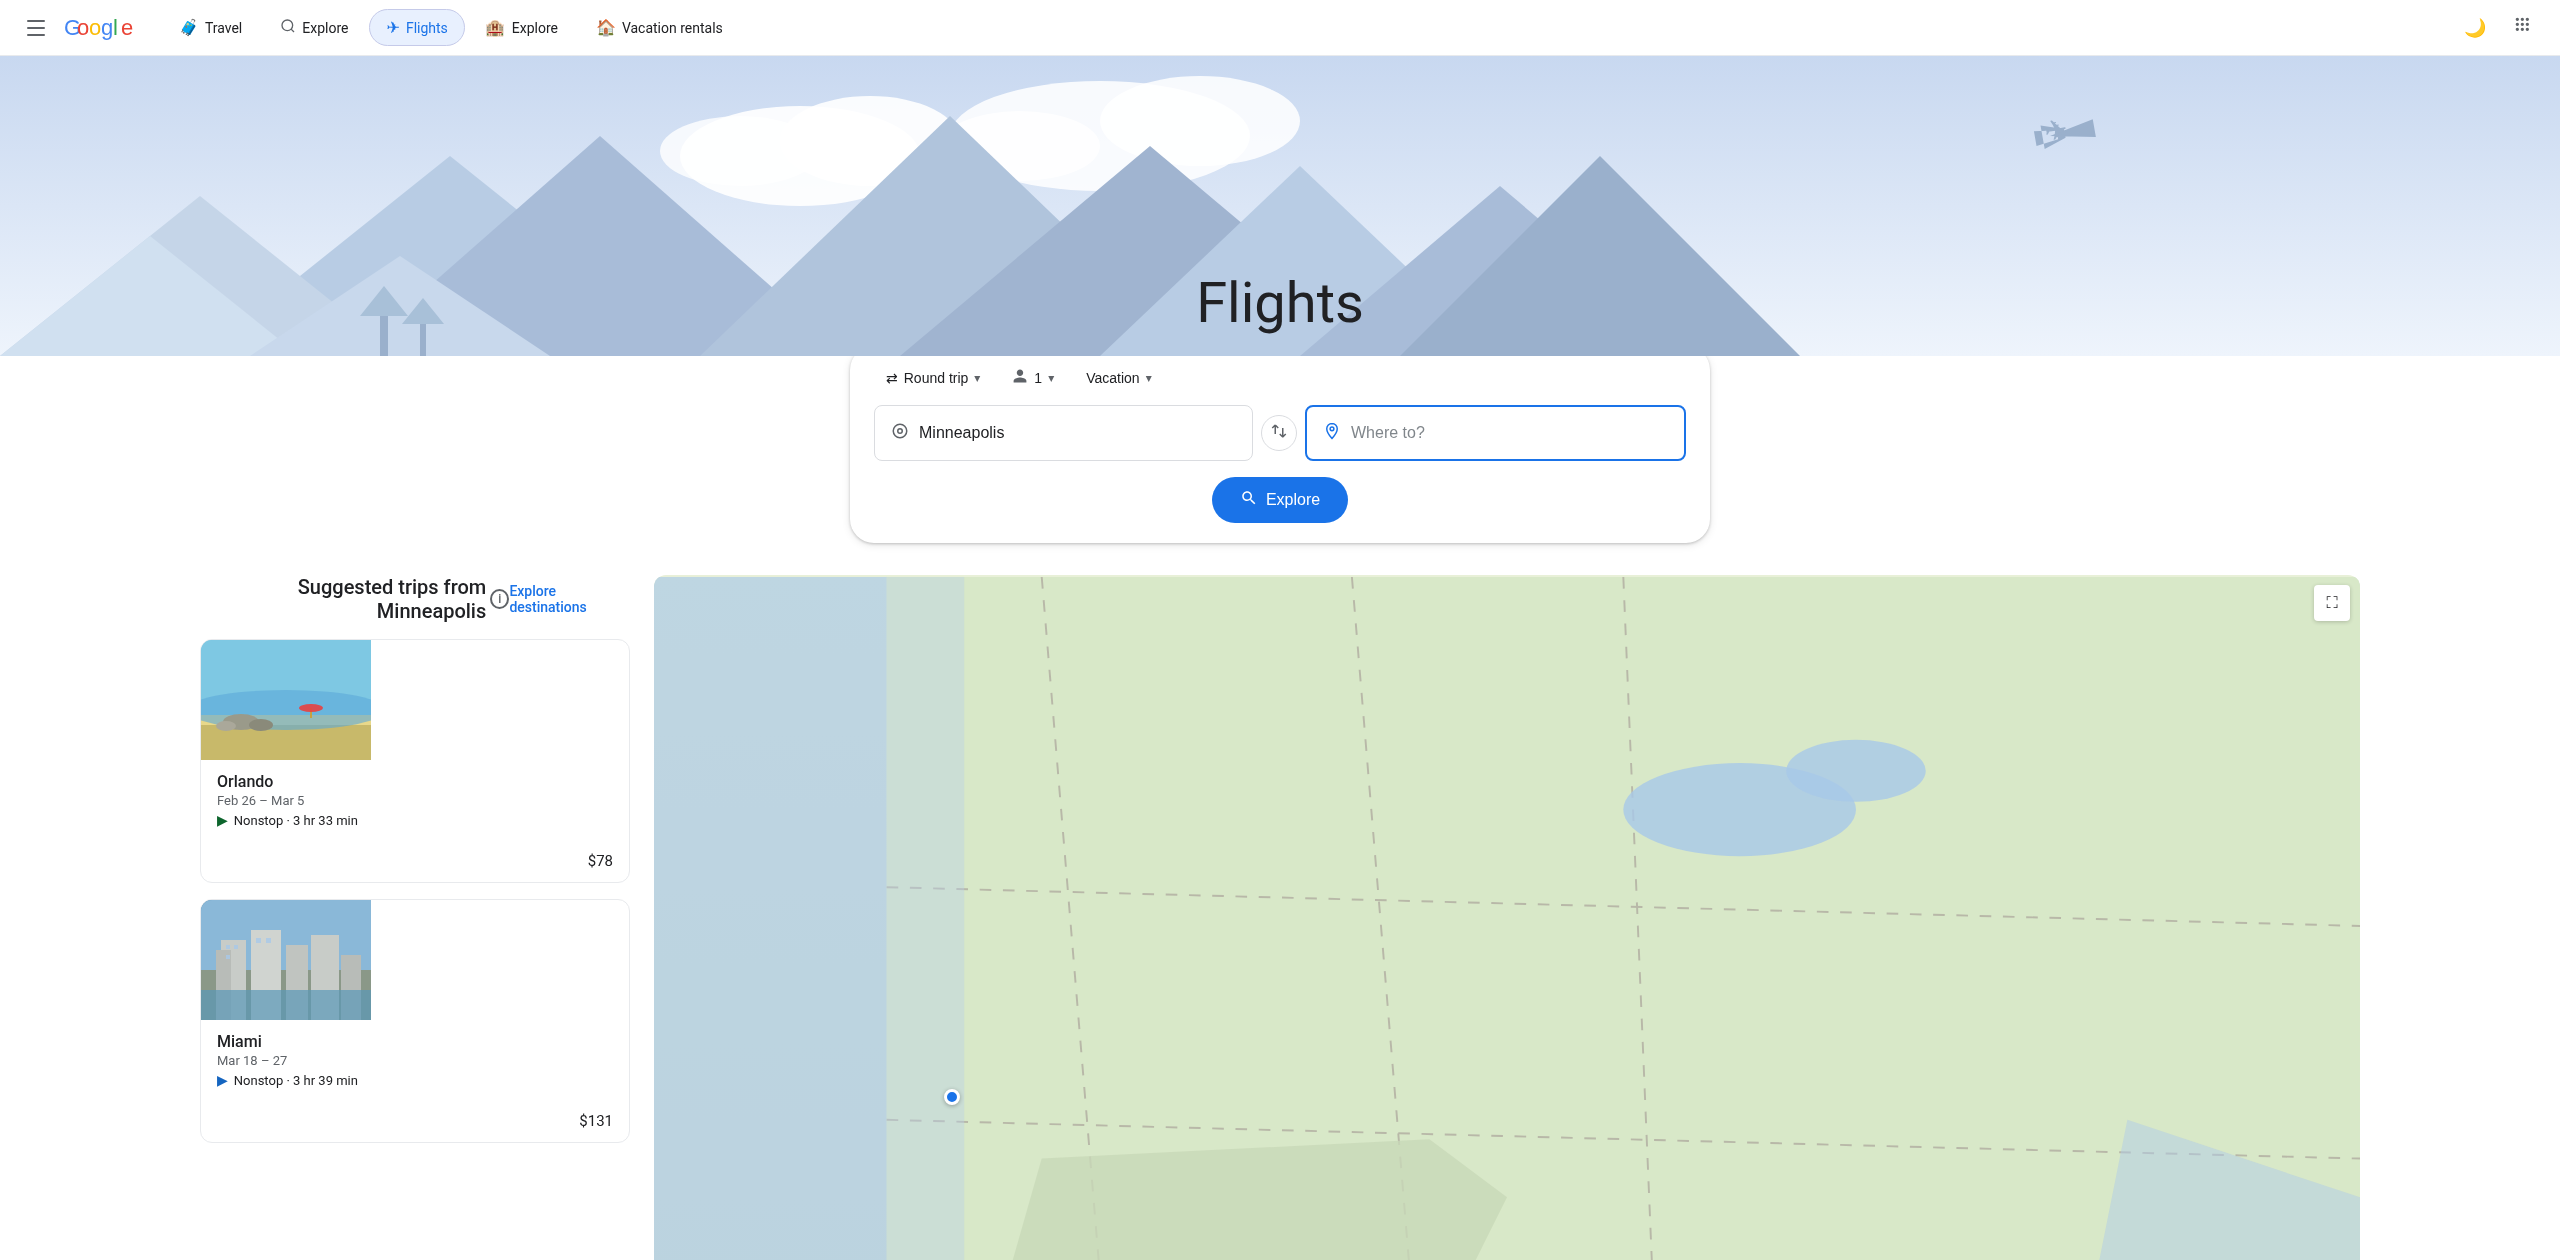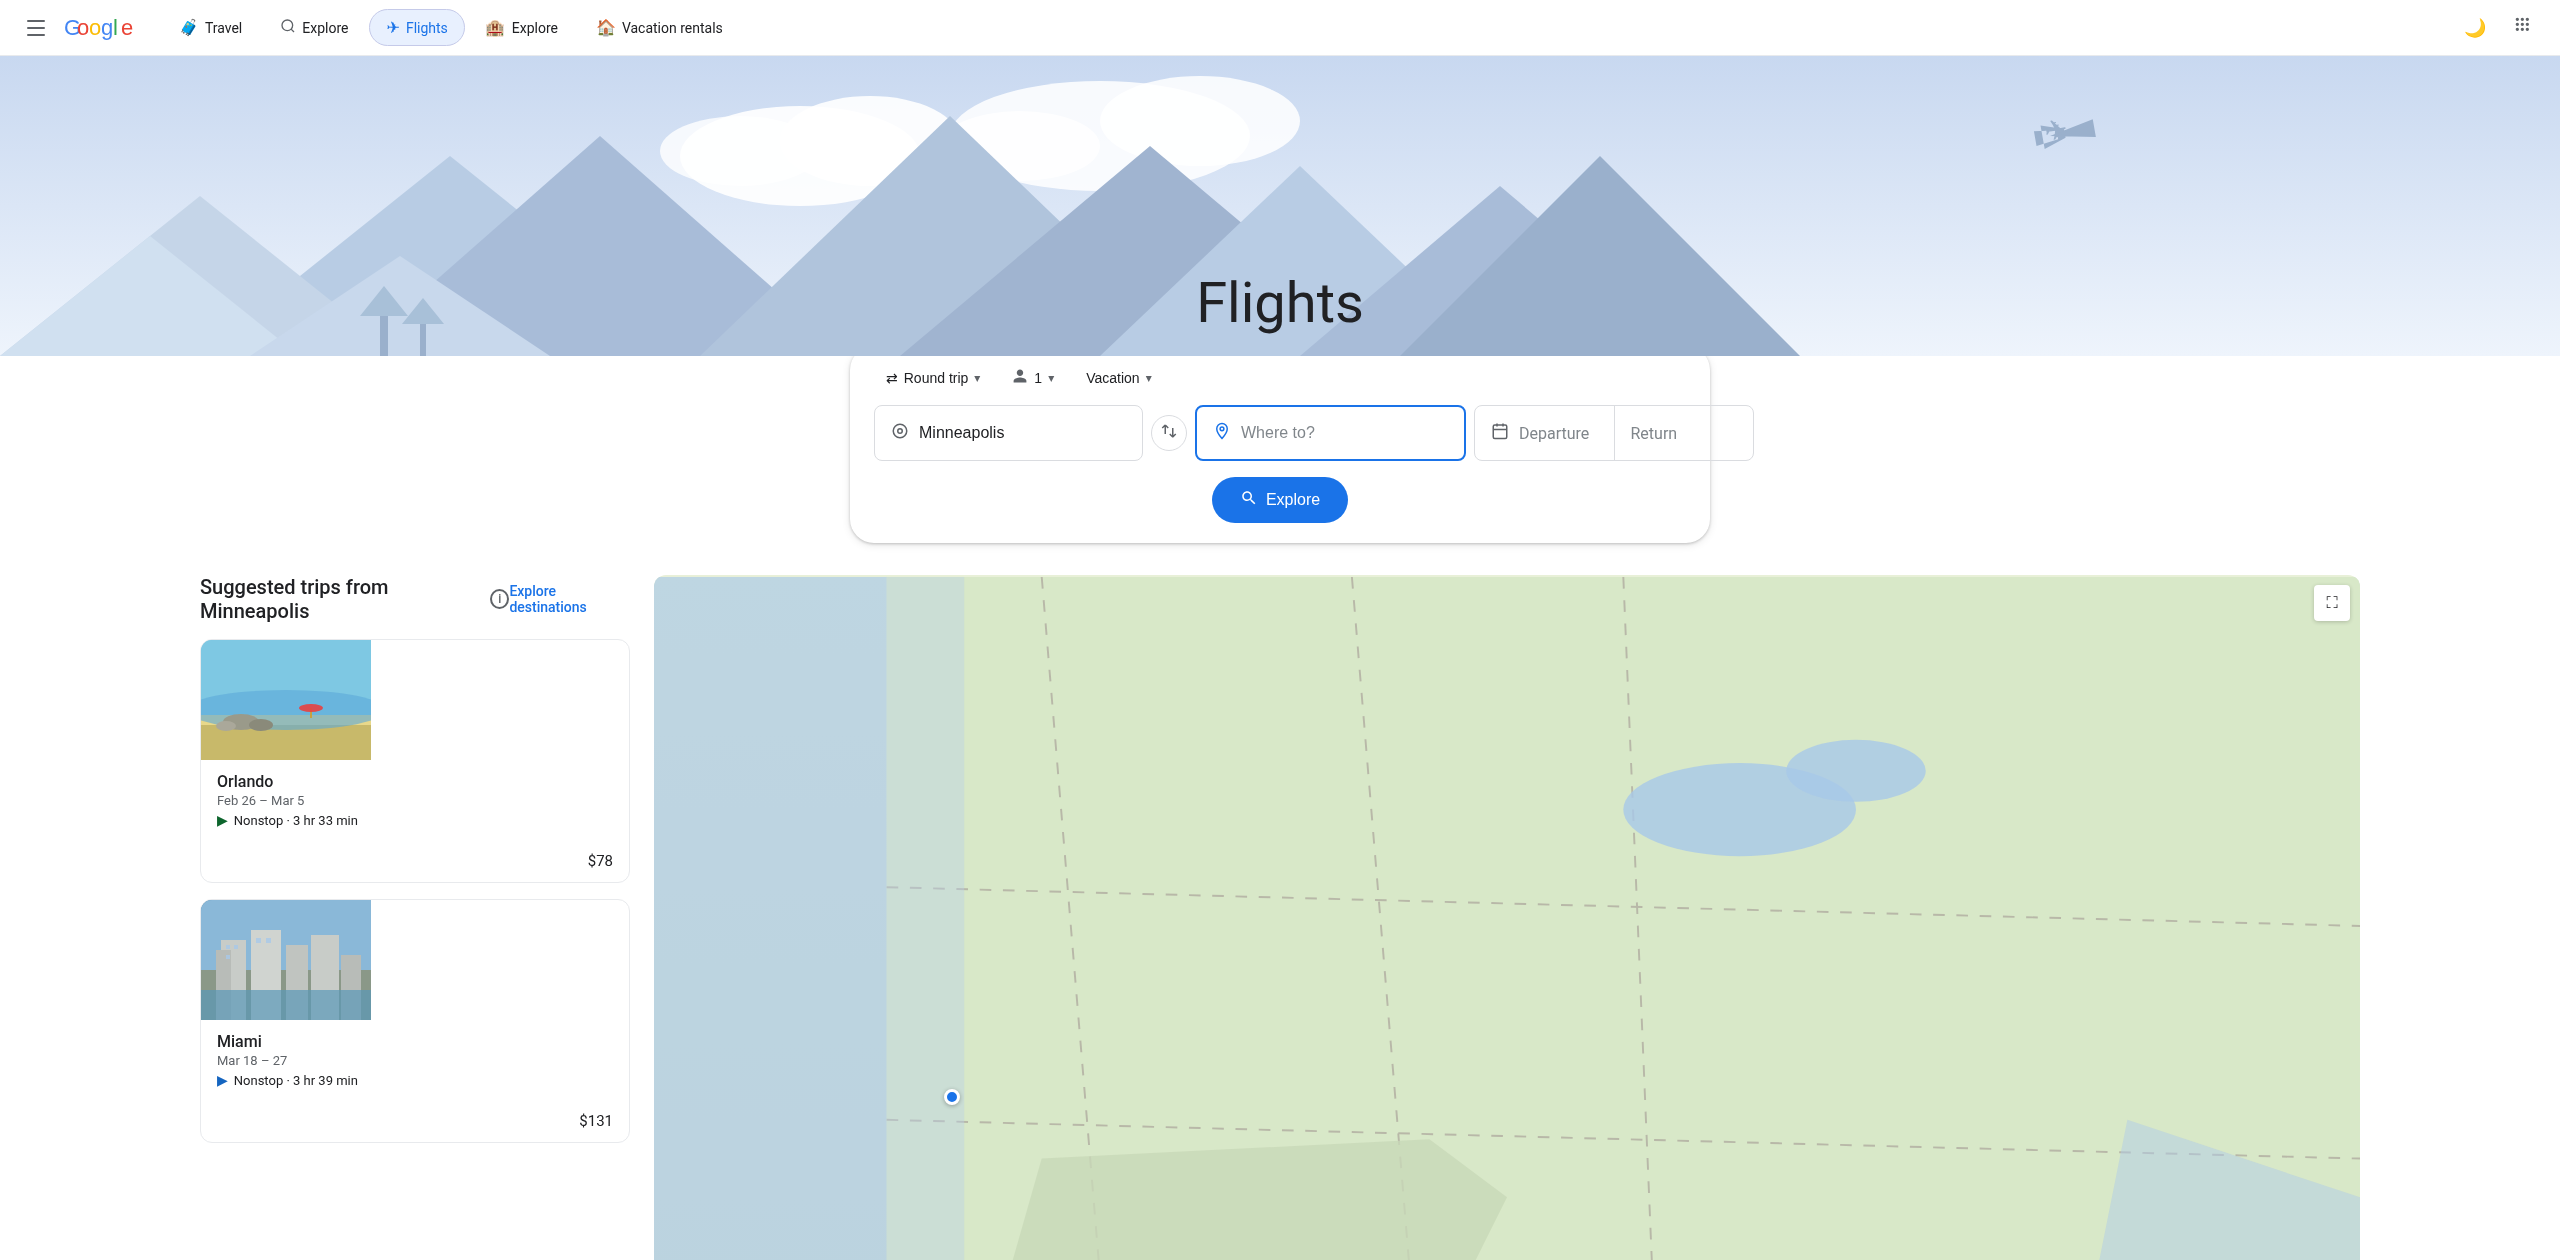--- a/index.html
+++ b/index.html
@@ -184,20 +184,21 @@
       justify-content: space-between;
       margin-bottom: 16px;
     }
     .section-title {
       font-size: 20px;
       font-weight: 500;
       color: #202124;
       display: flex;
       align-items: center;
       gap: 4px;
+      text-align: right;
     }
     .info-icon {
       width: 20px; height: 20px;
       border-radius: 50%;
       border: 2px solid #5f6368;
       display: flex; align-items: center; justify-content: center;
       font-size: 12px;
       color: #5f6368;
       cursor: pointer;
     }
@@ -455,36 +456,20 @@
 
       <div class="field-group active">
         <span class="field-icon">
           <svg width="18" height="18" viewBox="0 0 24 24" fill="none" stroke="#1a73e8" stroke-width="2">
               <path d="M12 2C8.13 2 5 5.13 5 9c0 5.25 7 13 7 13s7-7.75 7-13c0-3.87-3.13-7-7-7zm0 9.5c-1.38 0-2.5-1.12-2.5-2.5s1.12-2.5 2.5-2.5 2.5 1.12 2.5 2.5-1.12 2.5-2.5 2.5z"></path>
             </svg>
         </span>
         <input class="field-input" type="text" placeholder="Where to?" style="">
       </div>
 
-      <div class="date-group">
-        <div class="date-field">
-          <span class="date-icon">
-            <svg width="18" height="18" viewBox="0 0 24 24" fill="none" stroke="#5f6368" stroke-width="2">
-                <rect x="3" y="4" width="18" height="18" rx="2" ry="2"></rect>
-                <line x1="16" y1="2" x2="16" y2="6"></line>
-                <line x1="8" y1="2" x2="8" y2="6"></line>
-                <line x1="3" y1="10" x2="21" y2="10"></line>
-              </svg>
-          </span>
-          <span class="date-text">Departure</span>
-        </div>
-        <div class="date-field">
-          <span class="date-text">Return</span>
-        </div>
-      </div>
     </div>
 
     <div class="explore-btn-wrap">
       <button class="explore-btn">
         <span>
           <svg width="18" height="18" viewBox="0 0 24 24" fill="white">
               <path d="M15.5 14h-.79l-.28-.27C15.41 12.59 16 11.11 16 9.5 16 5.91 13.09 3 9.5 3S3 5.91 3 9.5 5.91 16 9.5 16c1.61 0 3.09-.59 4.23-1.57l.27.28v.79l5 4.99L20.49 19l-4.99-5zm-6 0C7.01 14 5 11.99 5 9.5S7.01 5 9.5 5 14 7.01 14 9.5 11.99 14 9.5 14z"></path>
             </svg>
         </span>
         <span>Explore</span>

